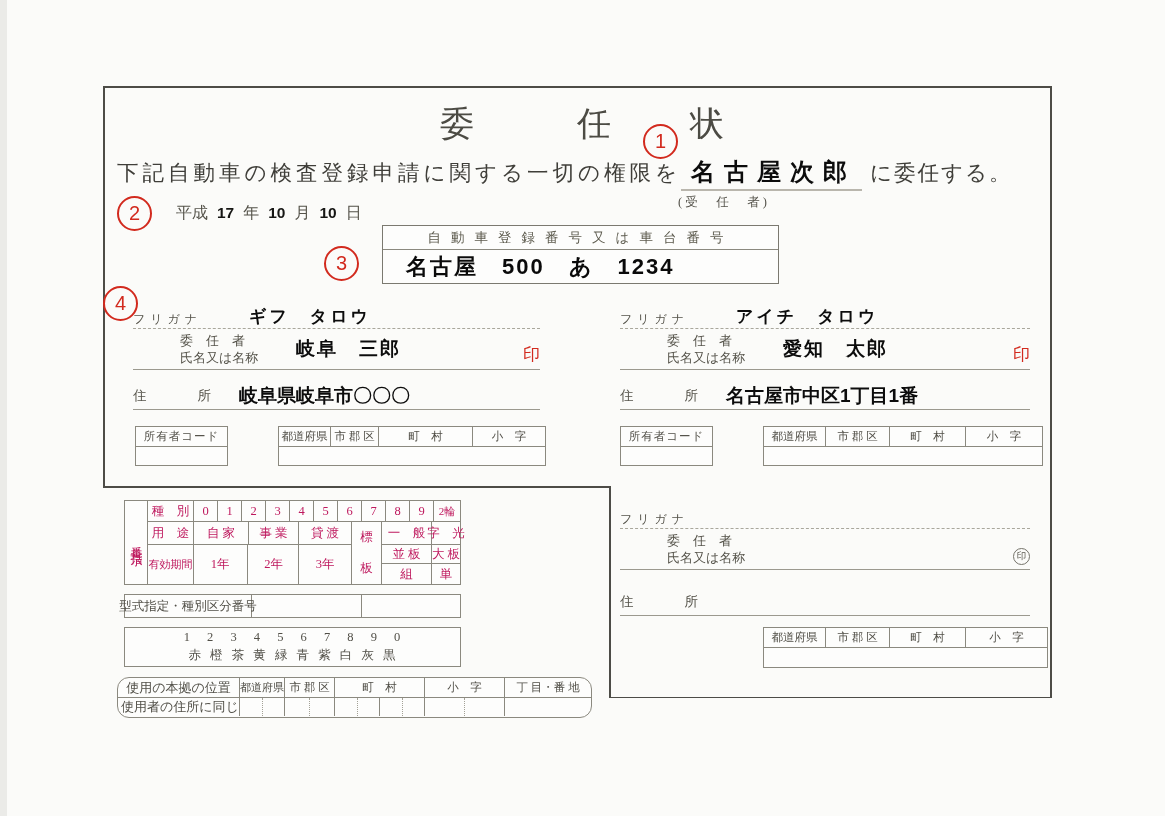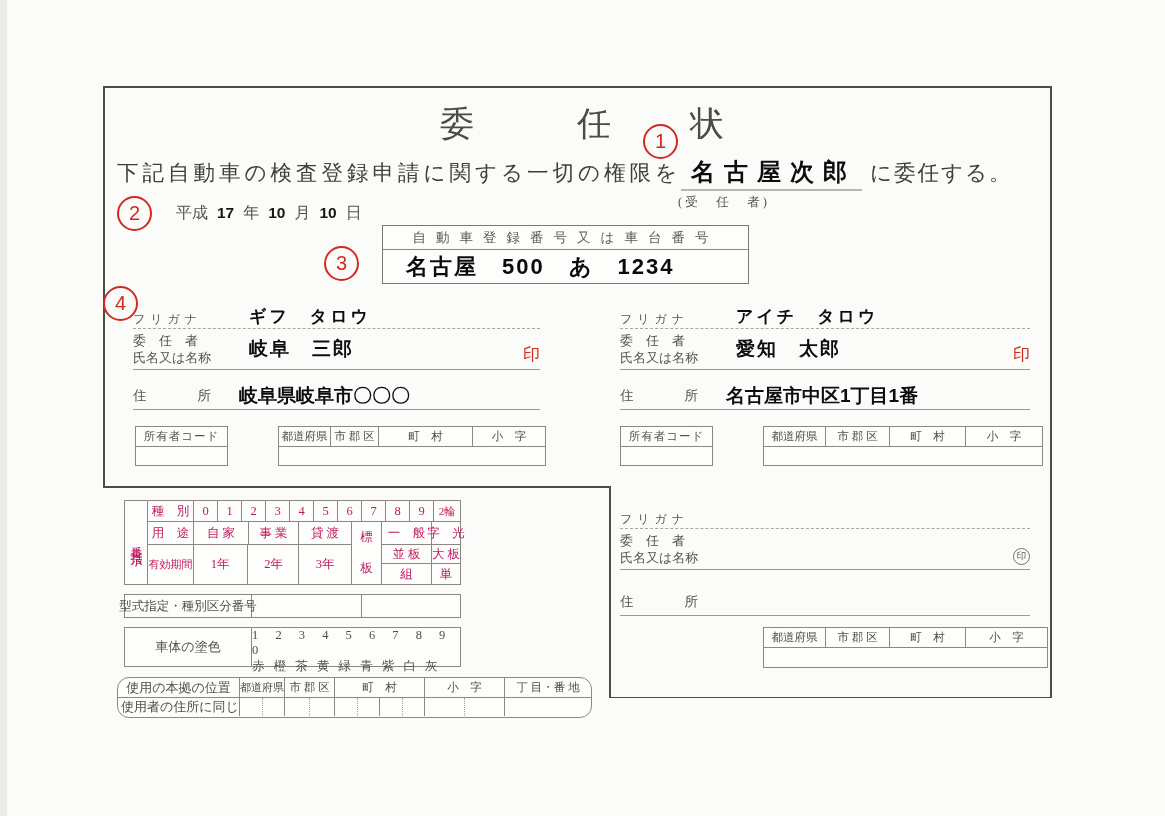--- a/index.html
+++ b/index.html
@@ -28,32 +28,32 @@
   .decl .pre{font-size:21.5px;letter-spacing:4px;color:#3f3e39;}
   .decl .agent{font-size:24px;letter-spacing:9px;padding:0 6px 1px 10px;border-bottom:2px solid #b9b6ad;
     font-family:"Liberation Sans",sans-serif;font-weight:bold;color:#0c0c0c;}
   .decl .suf{font-size:21.5px;letter-spacing:2px;margin-left:8px;color:#3f3e39;}
   .caption{position:absolute;left:678px;top:194px;font-size:12.5px;letter-spacing:3px;color:#55534b;}
   
   .date{position:absolute;left:176px;top:203px;white-space:nowrap;font-size:16px;color:#55534a;}
   .date span{margin-right:9px;}
   .date .num{font-family:"Liberation Sans",sans-serif;font-weight:bold;color:#161614;font-size:15.5px;}
   
-  .regbox{position:absolute;left:382px;top:225px;width:367px;height:59px;border:1.4px solid #7b7970;box-sizing:border-box;background:#fdfdfc;}
+  .regbox{position:absolute;left:382px;top:225px;width:397px;height:59px;border:1.4px solid #7b7970;box-sizing:border-box;background:#fdfdfc;}
   .regbox .hd{height:23px;border-bottom:1px solid #8b897f;display:flex;align-items:center;justify-content:center;
     font-size:13.5px;letter-spacing:10px;color:#5c5a4d;}
   .regbox .vl{height:34px;display:flex;align-items:center;padding-left:23px;
     font-family:"Liberation Sans",sans-serif;font-weight:bold;font-size:22px;color:#0a0a0a;word-spacing:16px;letter-spacing:2px;}
   
   .dblock{position:absolute;}
   .frow{display:flex;align-items:flex-end;height:22px;border-bottom:1px dashed #a9a79c;}
   .flabel{font-size:12px;letter-spacing:5px;width:96px;}
   .fval{font-size:17px;margin-left:20px;letter-spacing:3px;}
   .nrow{display:flex;align-items:center;height:40px;border-bottom:1.4px solid #9b998f;}
-  .nlabels{display:flex;flex-direction:column;width:96px;font-size:13px;line-height:17px;}
+  .nlabels{display:flex;flex-direction:column;width:96px;font-size:13px;line-height:17px;margin-left:47px;}
   .nval{font-size:19px;margin-left:20px;letter-spacing:2px;}
   .seal{margin-left:auto;align-self:flex-end;margin-bottom:3px;color:#d22a1e;font-size:17px;
     font-family:"Liberation Sans",sans-serif;font-weight:500;}
   .seal-circ{margin-left:auto;align-self:flex-end;margin-bottom:4px;width:15px;height:15px;border:1px solid #75736a;
     border-radius:50%;display:inline-flex;align-items:center;justify-content:center;font-size:9.5px;color:#5b594f;}
   .dgap{height:12px;}
   .arow{display:flex;align-items:center;height:27px;border-bottom:1.4px solid #9b998f;}
   .alabel{width:78px;display:flex;justify-content:space-between;font-size:13.5px;}
   .aval{font-size:19px;margin-left:28px;}
   
@@ -288,21 +288,20 @@
   <div class="acell" style="left:307px;top:63px;width:28px;height:20px;">単</div>
 </div>
 
 <div class="tbl" style="left:124px;top:594px;width:337px;height:24px;display:flex;font-family:Liberation Mono, monospace;">
   <div class="hc" style="width:127px;font-size:12.5px;">型式指定・種別区分番号</div>
   <div class="hc" style="width:110px;"></div>
   <div class="hc grow"></div>
 </div>
 
 <div class="tbl" style="left:124px;top:627px;width:337px;height:40px;display:flex;">
-  <div class="hc" style="width:127px;font-size:13px;">車体の塗色</div>
   <div class="bc-right">
     <div class="bc-row bc-num">1 2 3 4 5 6 7 8 9 0</div>
     <div class="bc-row bc-col">赤 橙 茶 黄 緑 青 紫 白 灰 黒</div>
   </div>
 </div>
 
 <div class="tbl" style="left:117px;top:677px;width:475px;height:41px;border-radius:12px;">
   <div class="thr" style="height:19px;">
     <div class="hc" style="width:122px;font-size:13px;">使用の本拠の位置</div>
     <div class="hc" style="width:45px;font-size:11px;">都道府県</div>

